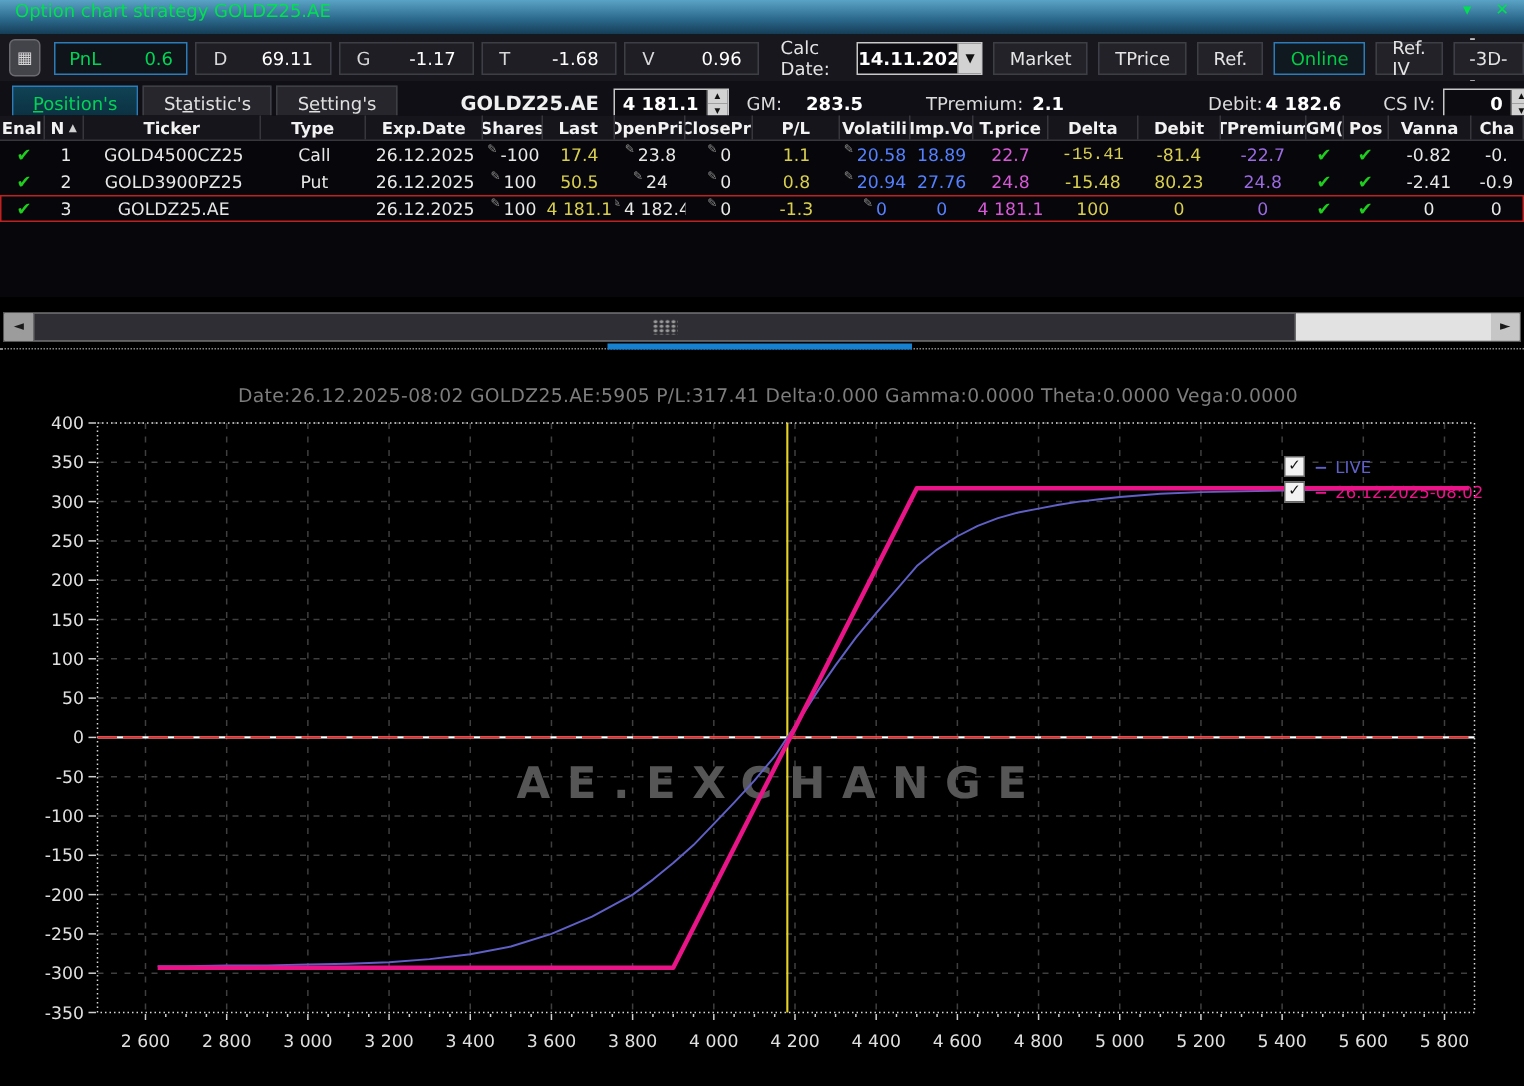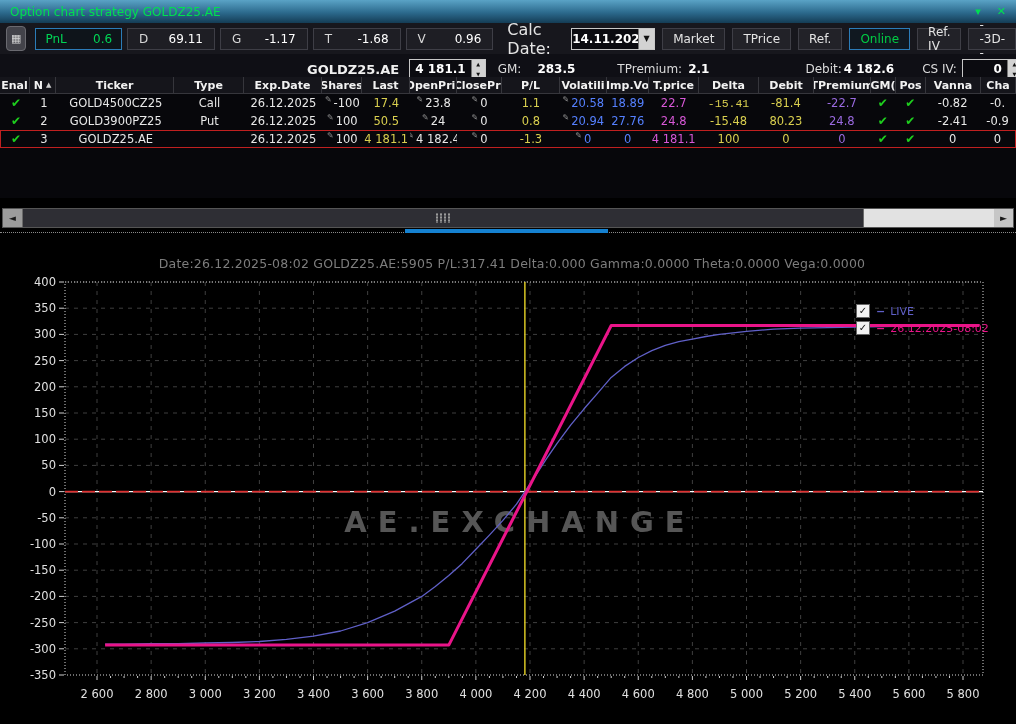--- a/index.html
+++ b/index.html
@@ -1,34 +1,34 @@
 <!DOCTYPE html>
 <html><head>
 <meta charset="utf-8">
 <style>
   html,body{margin:0;padding:0;background:#000;}
   #root{position:relative;width:1016px;height:724px;background:#000;overflow:hidden;
         font-family:"DejaVu Sans","Liberation Sans",sans-serif;color:#e8e8e8;}
   
   .titlebar{position:absolute;left:0;top:0;width:100%;height:23px;
-            background:linear-gradient(#5aa3c6,#2c6a8d 55%,#143c55);display:flex;align-items:center;gap:48px;}
+            background:linear-gradient(#5aa3c6,#2c6a8d 55%,#143c55);display:flex;align-items:flex-start;gap:48px;}
   .title{color:#00e050;font-size:12px;margin-left:10px;}
   .winbtns{margin-left:auto;margin-right:10px;display:flex;gap:16px;color:#00e050;font-size:11px;}
   .winbtns span{cursor:default}
   
   .toolbar{position:absolute;top:23px;left:0;width:100%;height:31px;background:#17171d;
            display:flex;align-items:center;border-bottom:1px solid #000;}
   .appicon{width:26px;height:23px;margin-left:6px;background:#43434a;border:1px solid #6a6a70;
            border-radius:4px;display:flex;align-items:center;justify-content:center;color:#d6d6d6;font-size:11px;}
   .pnlbox{margin-left:9px;width:94px;height:20px;border:1px solid #2b7cb8;background:#0e141a;
           display:flex;align-items:center;justify-content:space-between;padding:0 9px;color:#00d455;font-size:12px;}
   .greek{margin-left:5px;width:90px;height:20px;background:#1e1e24;border:1px solid #3e3e46;
          display:flex;align-items:center;justify-content:space-between;padding:0 11px;font-size:12px;}
   .glabel{color:#d8d8d8}.gval{color:#fff}
-  .calclabel{margin-left:14px;font-size:16px;color:#e4e4e4;}
+  .calclabel{margin-left:14px;font-size:12px;color:#e4e4e4;}
   .datefield{margin-left:5px;height:20px;border:1px solid #c8c8c8;background:#0b0b10;display:flex;align-items:center;}
   .dateval{width:66px;text-align:center;font-weight:bold;font-size:12px;color:#fff;}
   .datebtn{width:15px;height:20px;background:#d2d2d2;color:#111;font-size:8px;display:flex;align-items:center;justify-content:center;border-left:1px solid #777;}
   .tbtn{margin-left:7px;height:20px;padding:0 10px;background:#222228;border:1px solid #3e3e46;
         color:#e4e4e4;font-size:12px;display:flex;align-items:center;}
   .tbtn.active{color:#00cc44;border-color:#2b7cb8;background:#101820;}
   
   .tabrow{position:absolute;top:54px;left:0;width:100%;height:30px;background:#0f0f15;}
   .tabs{position:absolute;left:8px;top:3px;display:flex;}
   .tab{height:23px;line-height:23px;padding:0 13px;margin-right:3px;background:#26262c;
@@ -117,20 +117,25 @@
         <div class="tbtn">Market</div>
         <div class="tbtn">TPrice</div>
         <div class="tbtn">Ref.</div>
         <div class="tbtn active">Online</div>
         <div class="tbtn">Ref. IV</div>
         <div class="tbtn">--3D--</div>
       </div>
   </div>
 
   <div class="tabrow">
+    <div class="tabs" id="tabs">
+        <div class="tab active"><u>P</u>osition's</div>
+        <div class="tab">St<u>a</u>tistic's</div>
+        <div class="tab">S<u>e</u>tting's</div>
+      </div>
     <div class="tabright">
       <span class="symbol">GOLDZ25.AE</span>
       <div class="spinner">
         <span class="spinval" style="min-width:48px">4 181.1</span>
         <div class="spinbtns">
           <div>▲</div>
           <div>▼</div>
         </div>
       </div>
       <span class="lab" style="margin-left:12px">GM:</span>

